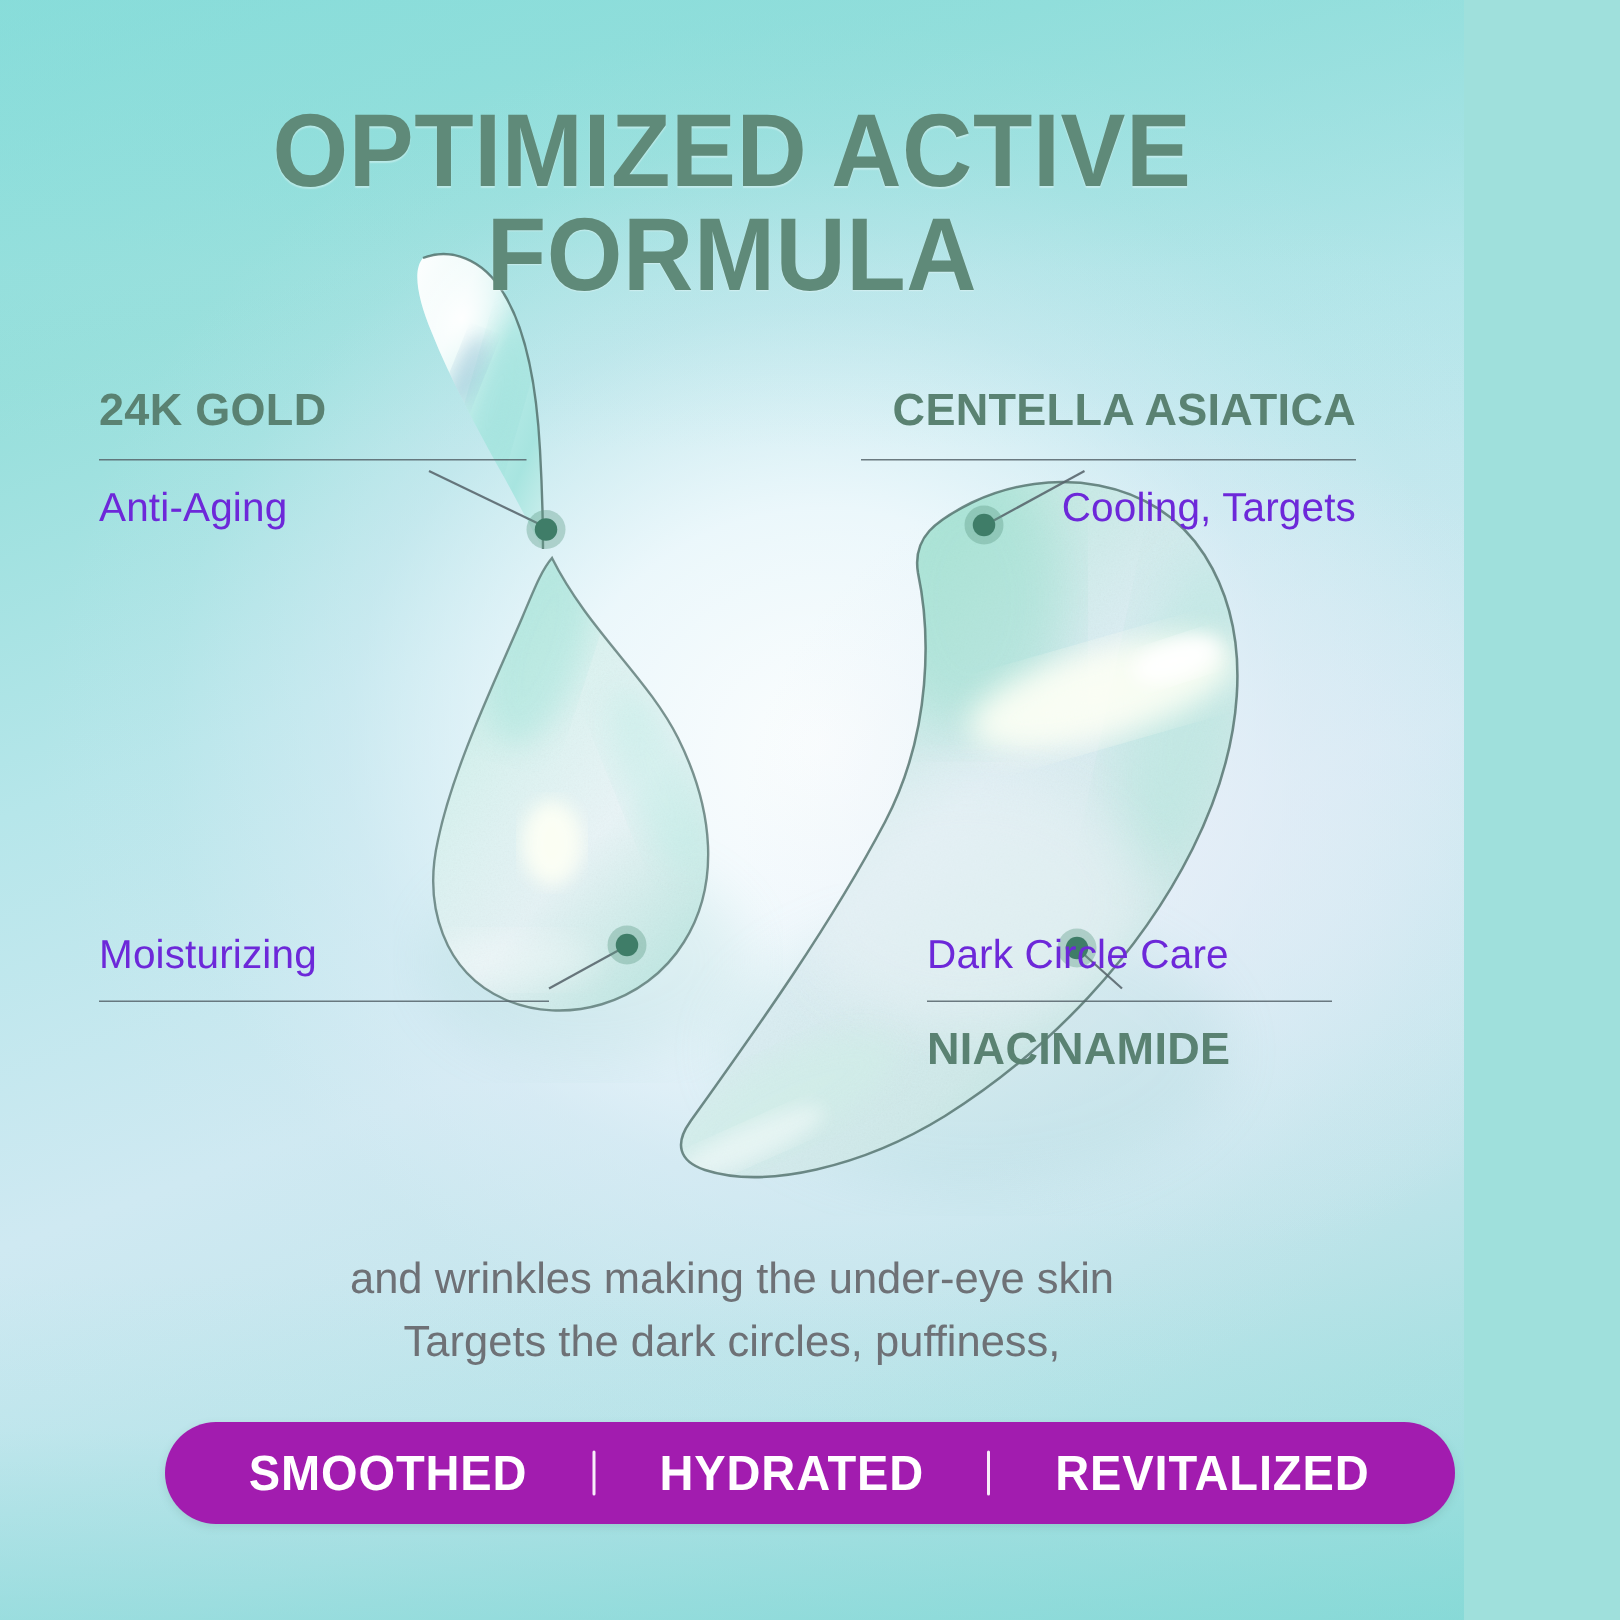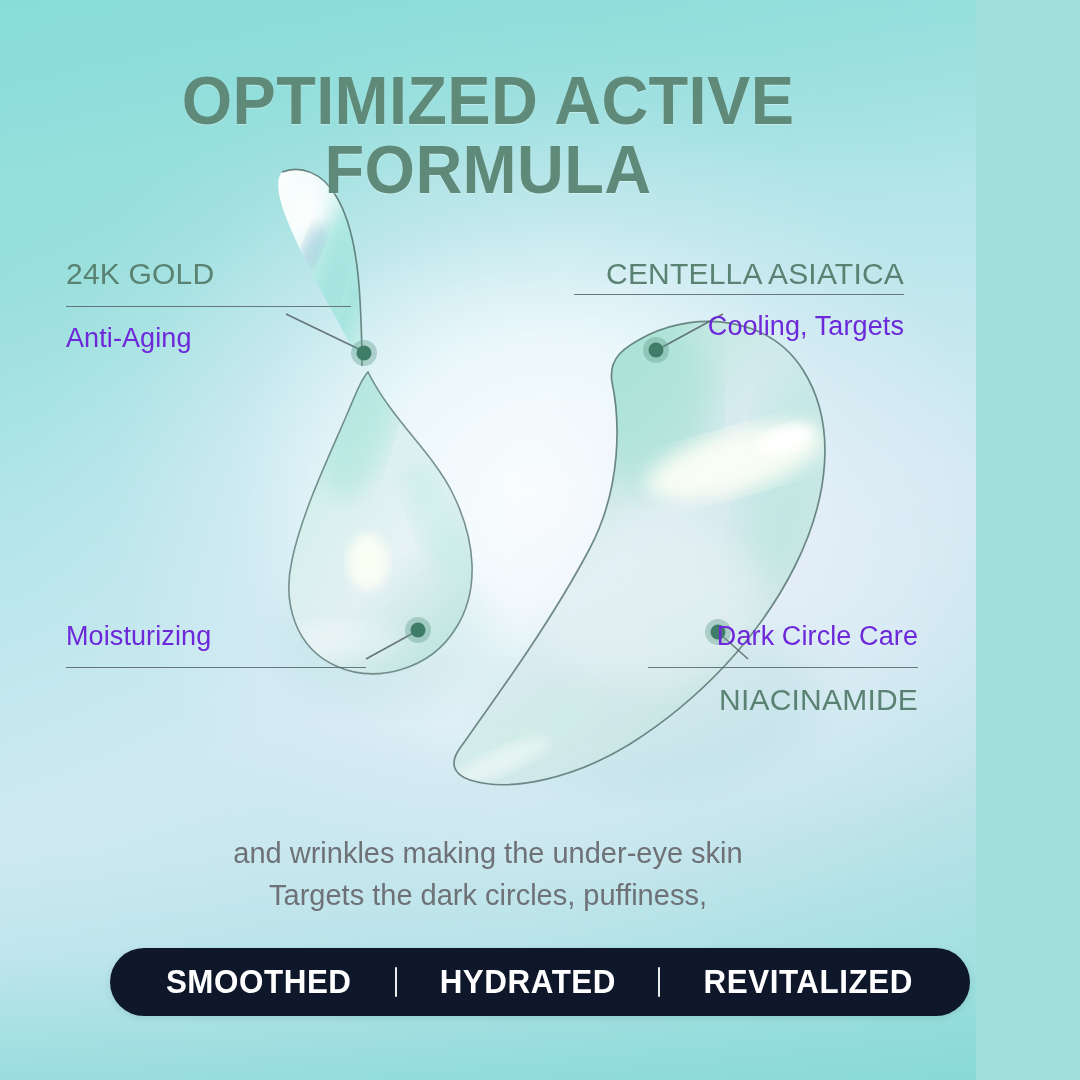--- a/index.html
+++ b/index.html
@@ -28,58 +28,58 @@
     font-size:69px;line-height:1;font-weight:700;letter-spacing:.4px;
     color:#5f8a79;
     font-family:"Liberation Sans Narrow","Liberation Sans",sans-serif;
     transform:scaleX(.94);transform-origin:50% 50%;
     text-shadow:0 1px 1px rgba(255,255,255,.35);
   }
 
   
   .callout{position:absolute;}
   .c-name{
-    font-size:30px;font-weight:400;color:#5a8272;letter-spacing:.2px;
+    font-size:30px;font-weight:700;color:#5a8272;letter-spacing:.2px;
     white-space:nowrap;line-height:1.05;
   }
   .c-desc{
     font-size:27px;font-weight:400;color:#6d28d9;letter-spacing:.1px;
     white-space:nowrap;line-height:1.05;
   }
   .c-rule{height:1px;background:#56646b;opacity:.85;}
 
   #co-gold{left:66px;top:258px;width:285px;}
   #co-gold .c-name{margin-bottom:16px;}
   #co-gold .c-rule{width:285px;margin-bottom:17px;}
 
   #co-hyal{left:66px;top:622px;width:300px;text-align:left;}
   #co-hyal .c-desc{margin-bottom:17px;}
   #co-hyal .c-rule{width:300px;margin-bottom:16px;}
 
   #co-cent{right:72px;top:258px;width:330px;text-align:right;}
-  #co-cent .c-name{margin-bottom:4px;}
+  #co-cent .c-name{margin-bottom:16px;}
   #co-cent .c-rule{width:330px;margin-bottom:17px;}
 
-  #co-niac{right:58px;top:622px;width:270px;text-align:right;}
+  #co-niac{right:88px;top:622px;width:270px;}
   #co-niac .c-desc{margin-bottom:17px;}
   #co-niac .c-rule{width:270px;margin-bottom:16px;}
 
   
   #leaders{position:absolute;inset:0;pointer-events:none;}
 
   
   .para{
     position:absolute;left:0;right:0;top:832px;text-align:center;
     font-size:29px;line-height:42px;color:#6e7176;font-weight:400;
   }
 
   
   .pill{
     position:absolute;left:110px;top:948px;width:860px;height:68px;
-    background:#0f172a;border-radius:34px;
+    background:#a21caf;border-radius:34px;
     display:flex;align-items:center;justify-content:center;
     box-shadow:0 2px 6px rgba(80,120,110,.18);
   }
   .pill-txt{
     color:#ffffff;font-size:33px;font-weight:700;letter-spacing:.6px;
     font-family:"Liberation Sans Narrow","Liberation Sans",sans-serif;
     transform:scaleX(.95);transform-origin:50% 50%;white-space:nowrap;
   }
   .pill-div{
     width:2px;height:30px;background:rgba(255,255,255,.92);

